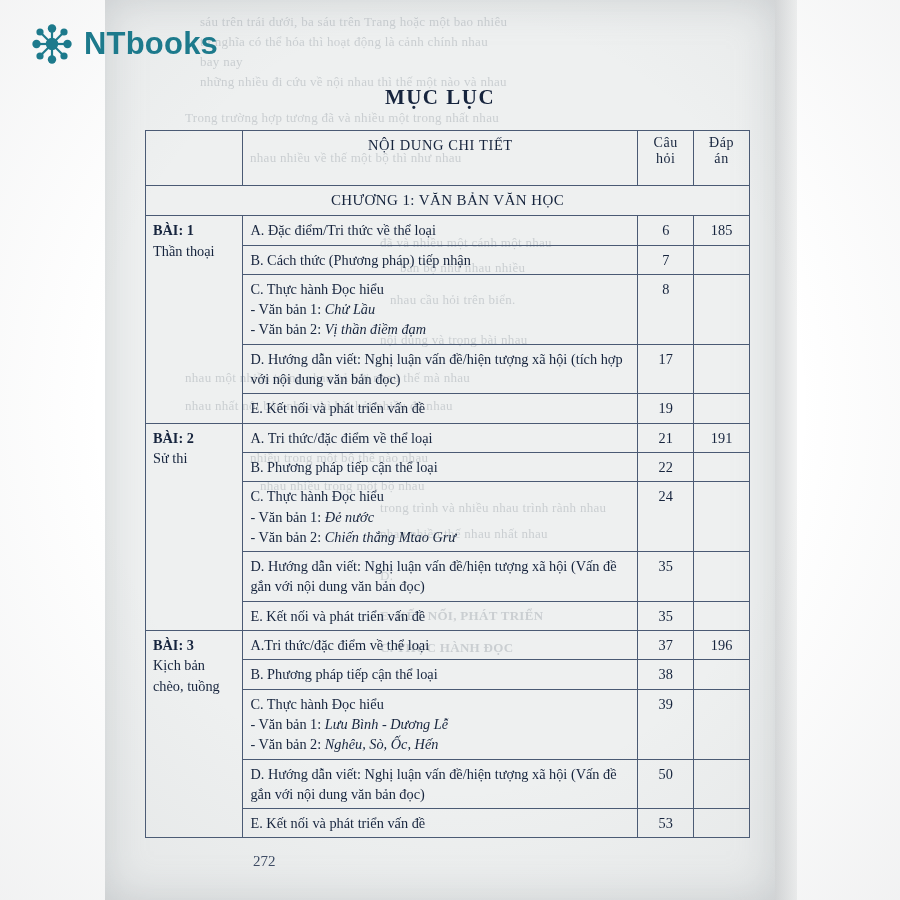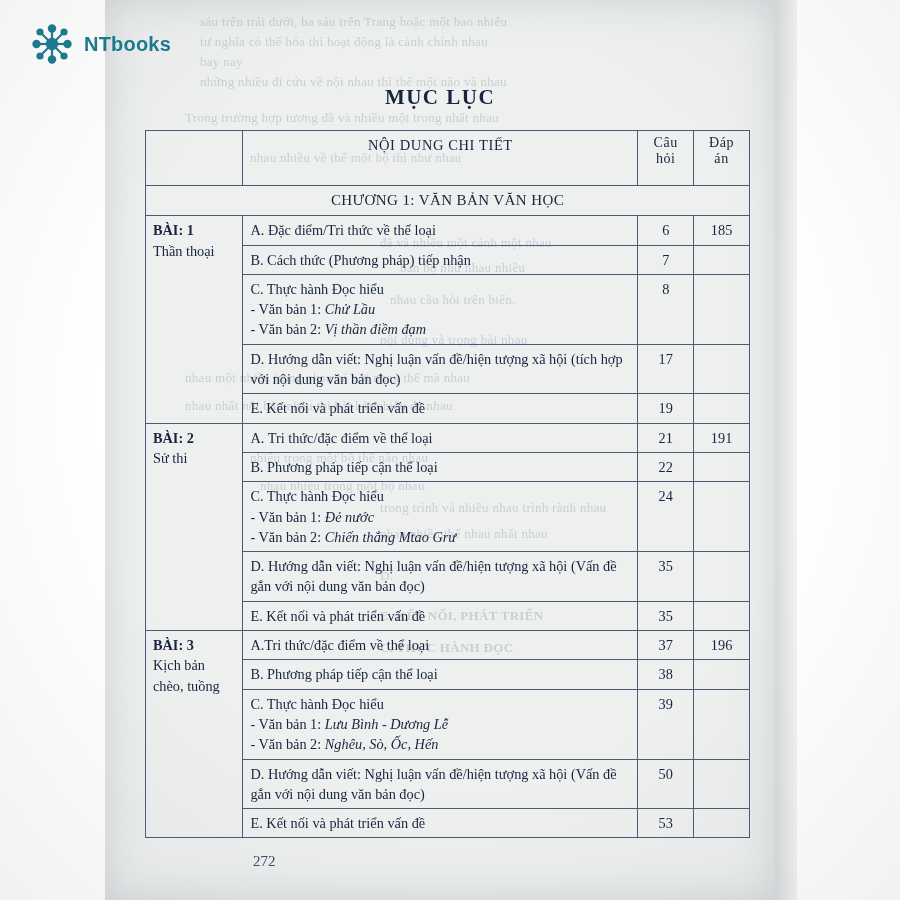--- a/index.html
+++ b/index.html
@@ -78,21 +78,21 @@
     gap: 8px;
     z-index: 40;
   }
   .logo-mark {
     width: 48px; height: 48px;
     position: relative;
   }
   .logo-text {
     color: #1d7a8c;
     font-family: "Liberation Sans", sans-serif;
-    font-size: 20px;
+    font-size: 31px;
     font-weight: bold;
     letter-spacing: .2px;
   }
 
   
   #doc {
     position: absolute;
     left: 105px;
     top: 0;
     width: 670px;

